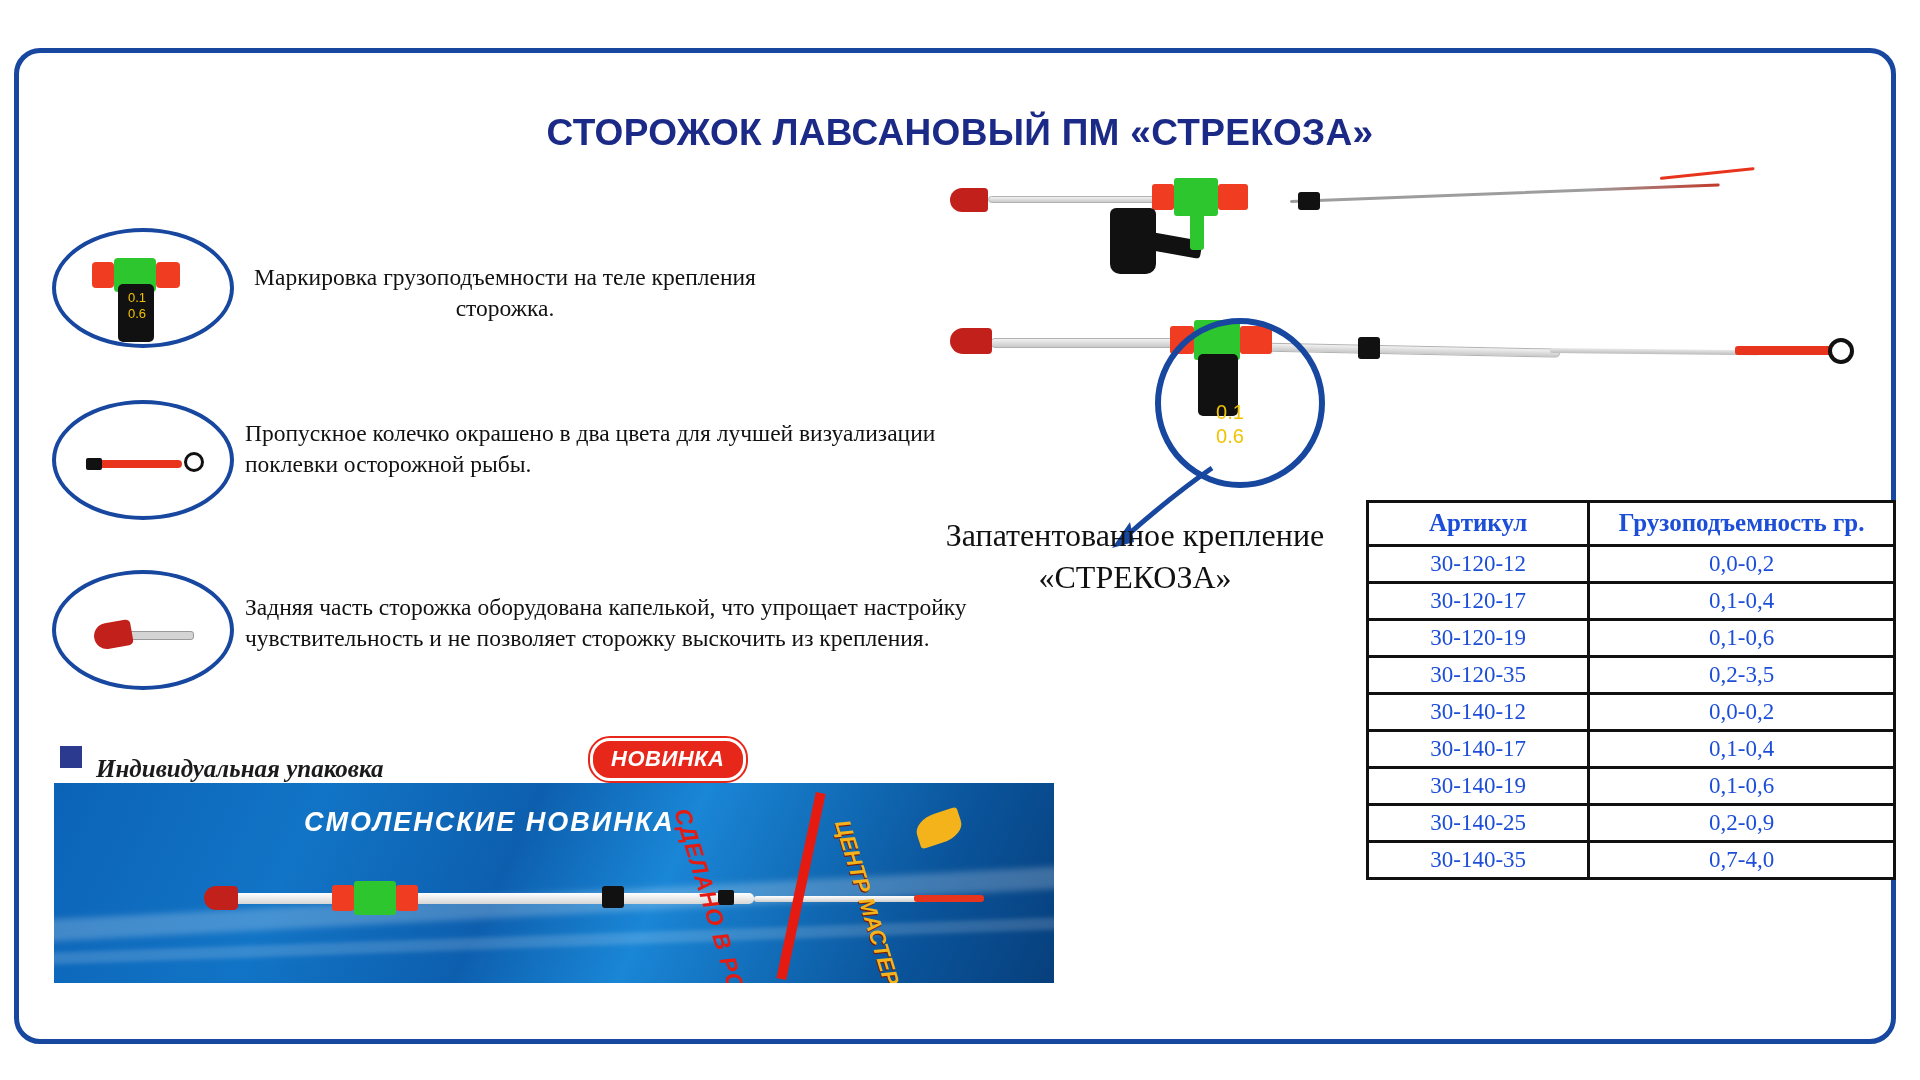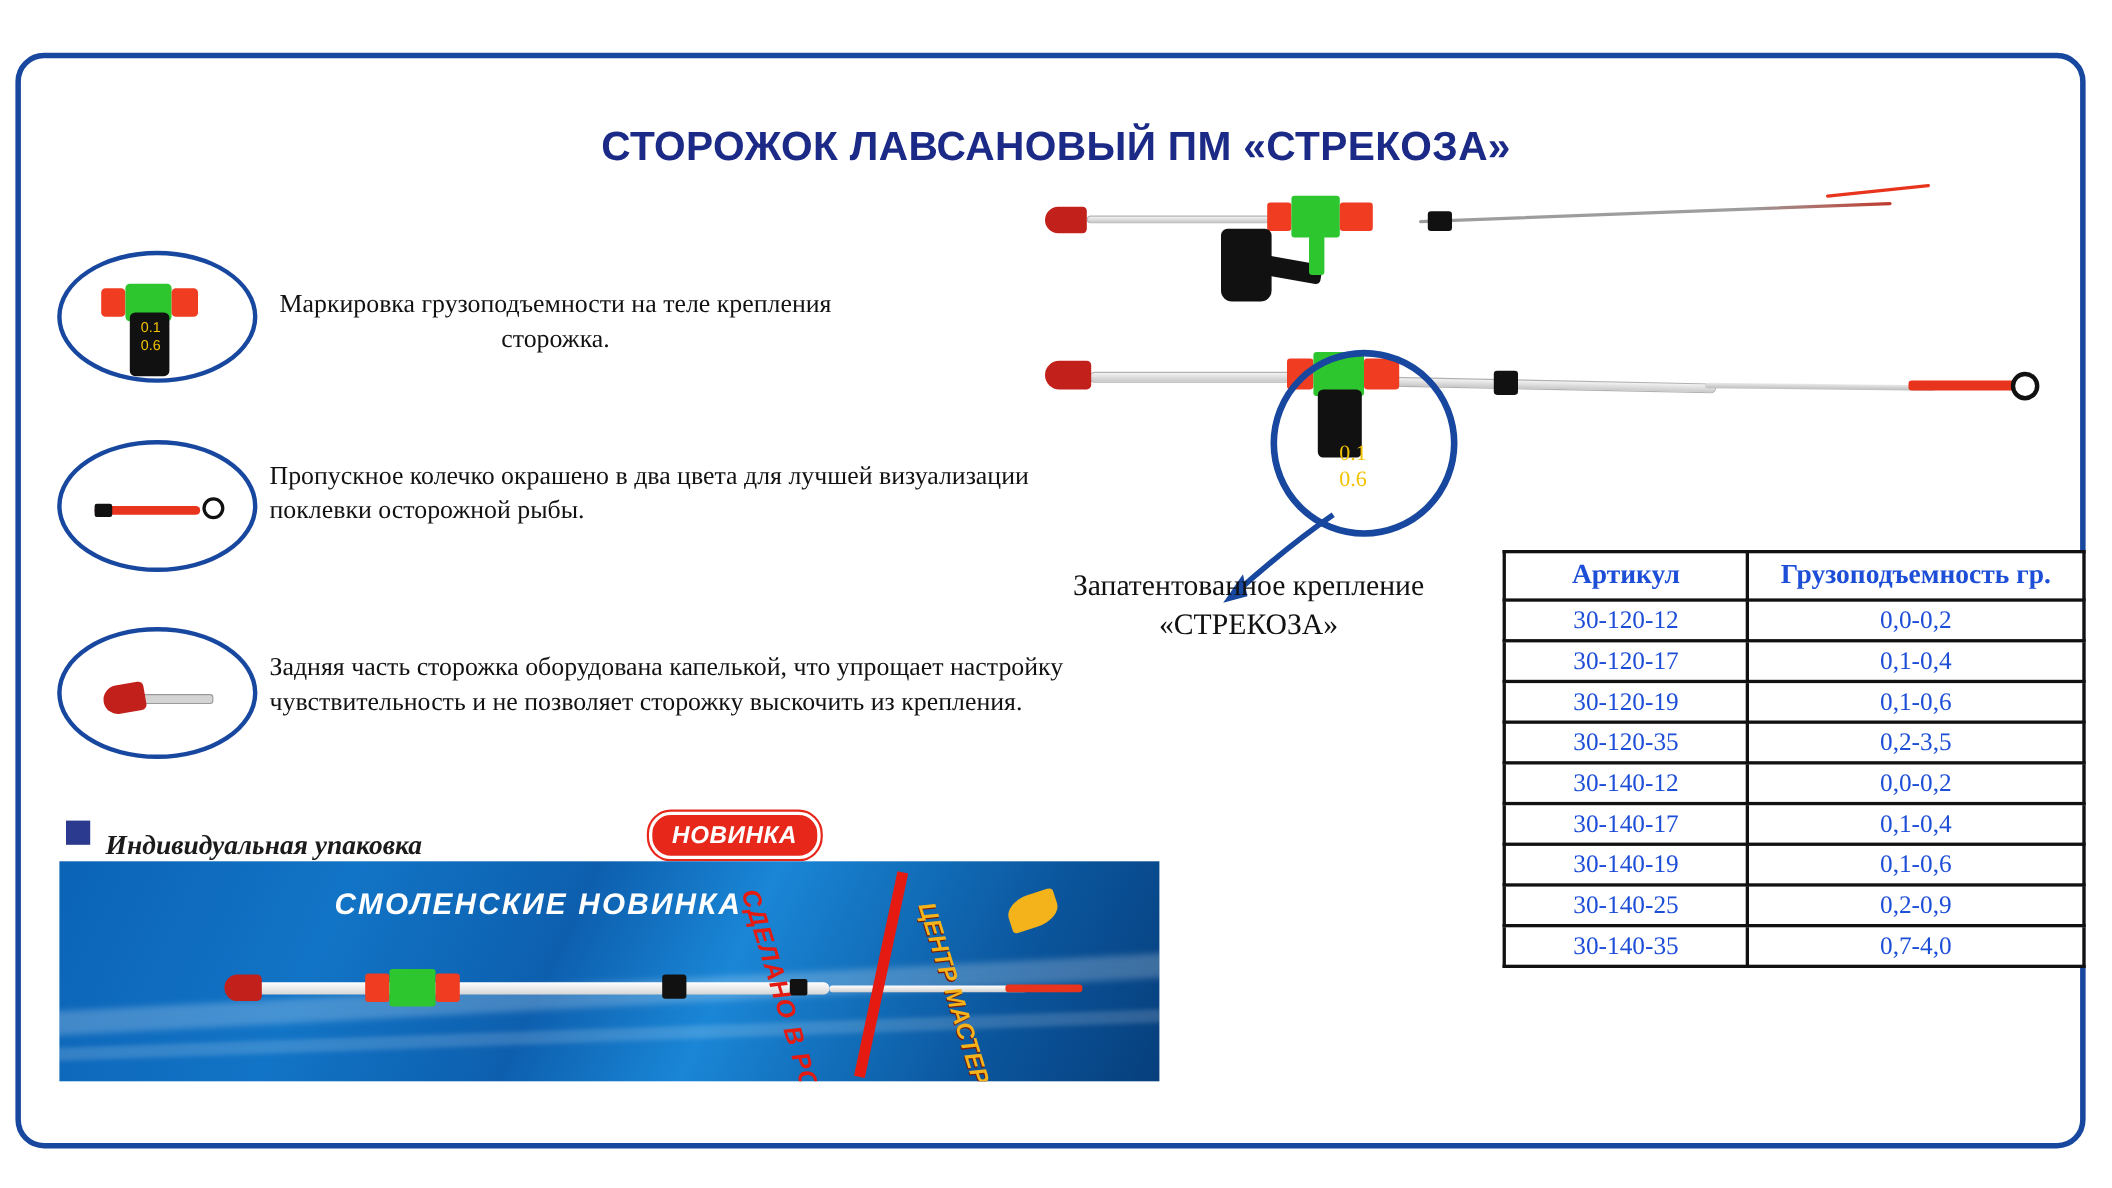--- a/index.html
+++ b/index.html
@@ -213,21 +213,21 @@
     border-radius: 50%;
     box-sizing: border-box;
     background: transparent;
   }
   .callout-arrow {
     position:absolute; left: 1100px; top: 460px; width: 120px; height: 90px;
   }
   .callout-text {
     position: absolute; left: 925px; top: 515px; width: 420px;
     text-align: center;
-    font-size: 27px;
+    font-size: 32px;
     color: #111;
     line-height: 1.3;
     font-family: "Liberation Serif", serif;
   }
 
   
   table.spec {
     position: absolute;
     left: 1366px;
     top: 500px;
@@ -343,21 +343,21 @@
     <div class="redtip" style="left:775px; top:36px; width:100px; height:9px;"></div>
     <div class="ring" style="left:868px; top:28px;"></div>
     <div class="blk" style="left:398px; top:27px; width:22px; height:22px;"></div>
 
     <div class="red" style="left:210px; top:16px; width:24px; height:28px;"></div>
     <div class="grn" style="left:234px; top:10px; width:46px; height:40px;"></div>
     <div class="red" style="left:280px; top:16px; width:32px; height:28px;"></div>
     <div class="blk" style="left:238px; top:44px; width:40px; height:62px; border-radius:5px;"></div>
   </div>
 
-  <div style="position:absolute; left:1208px; top:400px; width:44px; color:#F2C200; font-size:20px; line-height:1.2; text-align:center; white-space:pre;font-family:Liberation Serif, serif;">0.1
+  <div style="position:absolute; left:1208px; top:400px; width:44px; color:#F2C200; font-size:20px; line-height:1.2; text-align:center; white-space:pre;">0.1
 0.6</div>
 
   <div class="callout-circle"></div>
 
   <svg class="callout-arrow" viewBox="0 0 120 90">
     <path d="M112 8 C 80 30, 50 55, 22 80" stroke="#17479E" stroke-width="5" fill="none"></path>
     <path d="M12 88 L30 62 L34 82 Z" fill="#17479E"></path>
   </svg>
 
   <div class="callout-text">Запатентованное крепление «СТРЕКОЗА»</div>

